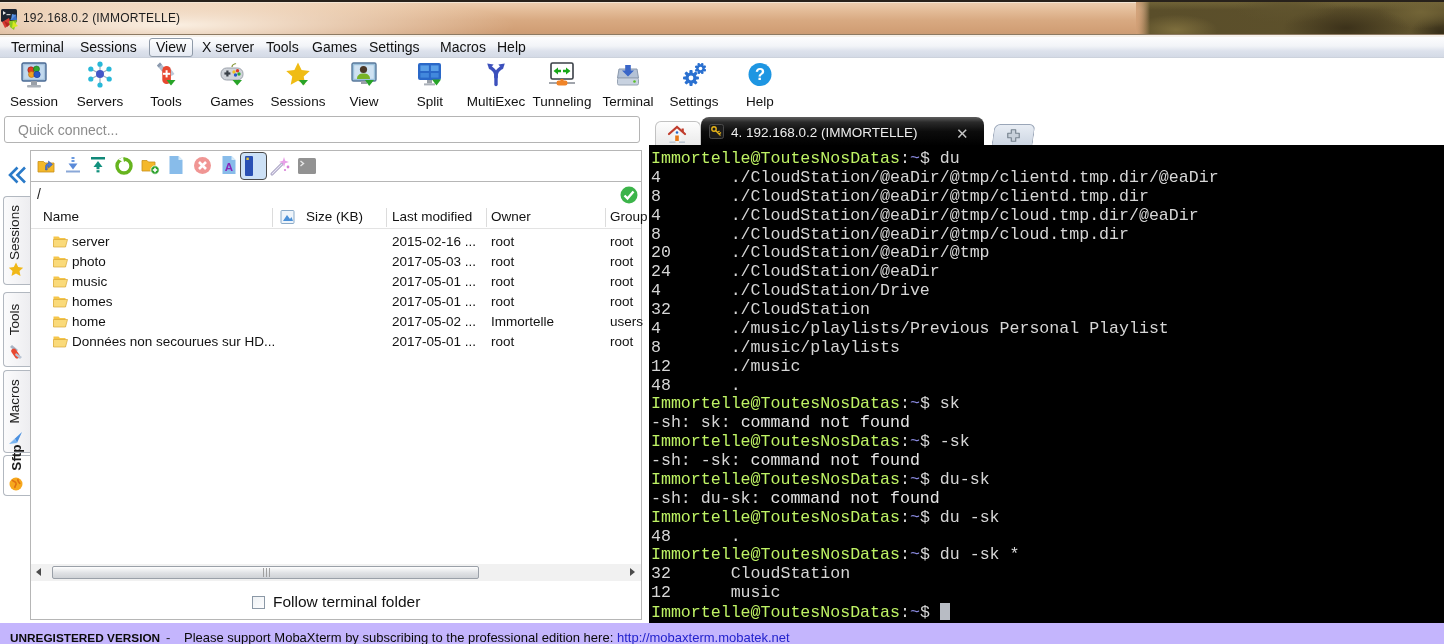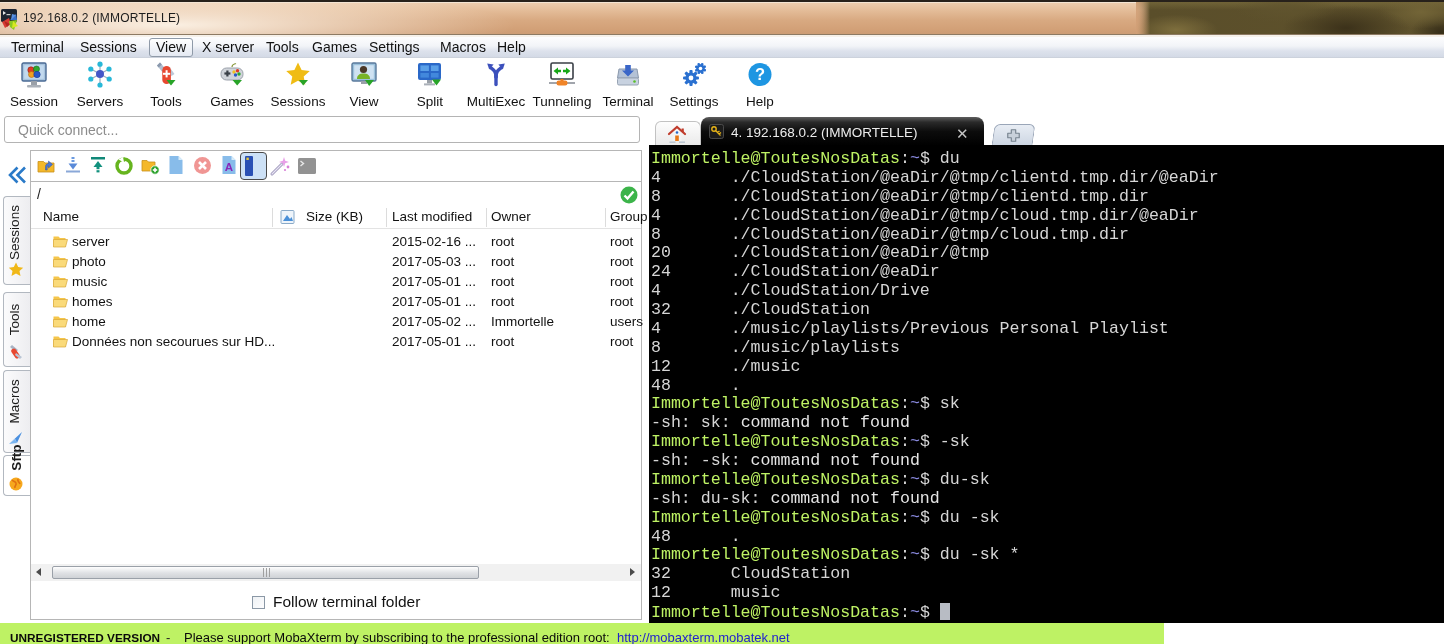--- a/index.html
+++ b/index.html
@@ -50,21 +50,21 @@
 #fcheckrow{left:31px;top:582px;width:610px;height:37px;background:#fff}
 #cbox{left:252px;top:596px;width:13px;height:13px;border:1px solid #8b98a6;background:linear-gradient(135deg,#eef1f4,#fdfdfe)}
 #cboxlbl{left:273px;top:593px;font-size:15.5px;color:#111}
 
 #tabbar{left:642px;top:113px;width:802px;height:33px;background:#fff}
 #term{left:649px;top:145px;width:795px;height:478px;background:#000}
 #term pre{position:absolute;left:2px;top:5px;font-family:"Liberation Mono",monospace;font-size:16.6px;line-height:18.87px;letter-spacing:0;color:#d6d6d6}
 .g{color:#bef264}.b{color:#8a8ae0}.y{color:#e5e5e5}
 #cursor{display:inline-block;width:10px;height:17px;background:#b8bcc4;vertical-align:-3px}
 
-#status{left:0;top:623px;width:1164px;height:21px;background:#bef264;font-size:13px}
+#status{left:0;top:623px;width:1444px;height:21px;background:#c4b5fd;font-size:13px}
 #status b{position:absolute;left:10px;top:8px;font-size:11.8px;color:#0a0a0a}
 #status .dash{position:absolute;left:166px;top:7px;color:#222}
 #status .txt{position:absolute;left:184px;top:7px;color:#0a0a0a}
 #status a{position:absolute;left:617px;top:7px;color:#2222cc;text-decoration:none}
 </style></head><body>
 
 <div class="abs" id="titlebar">
  <div class="abs topline"></div>
     <div class="abs innerline"></div>
  <div class="abs glow"></div>
@@ -525,15 +525,15 @@
 48      .
 <span class="g">Immortelle@ToutesNosDatas</span>:<span class="b">~</span>$ du -sk *
 32      CloudStation
 12      music
 <span class="g">Immortelle@ToutesNosDatas</span>:<span class="b">~</span>$ <span id="cursor"></span></pre>
   </div>
 
 <div class="abs" id="status">
  <b>UNREGISTERED VERSION</b>
     <span class="dash">-</span>
- <span class="txt">Please support MobaXterm by subscribing to the professional edition root:</span>
+ <span class="txt">Please support MobaXterm by subscribing to the professional edition here:</span>
  <a>http://mobaxterm.mobatek.net</a>
 </div>
 
 </body></html>

